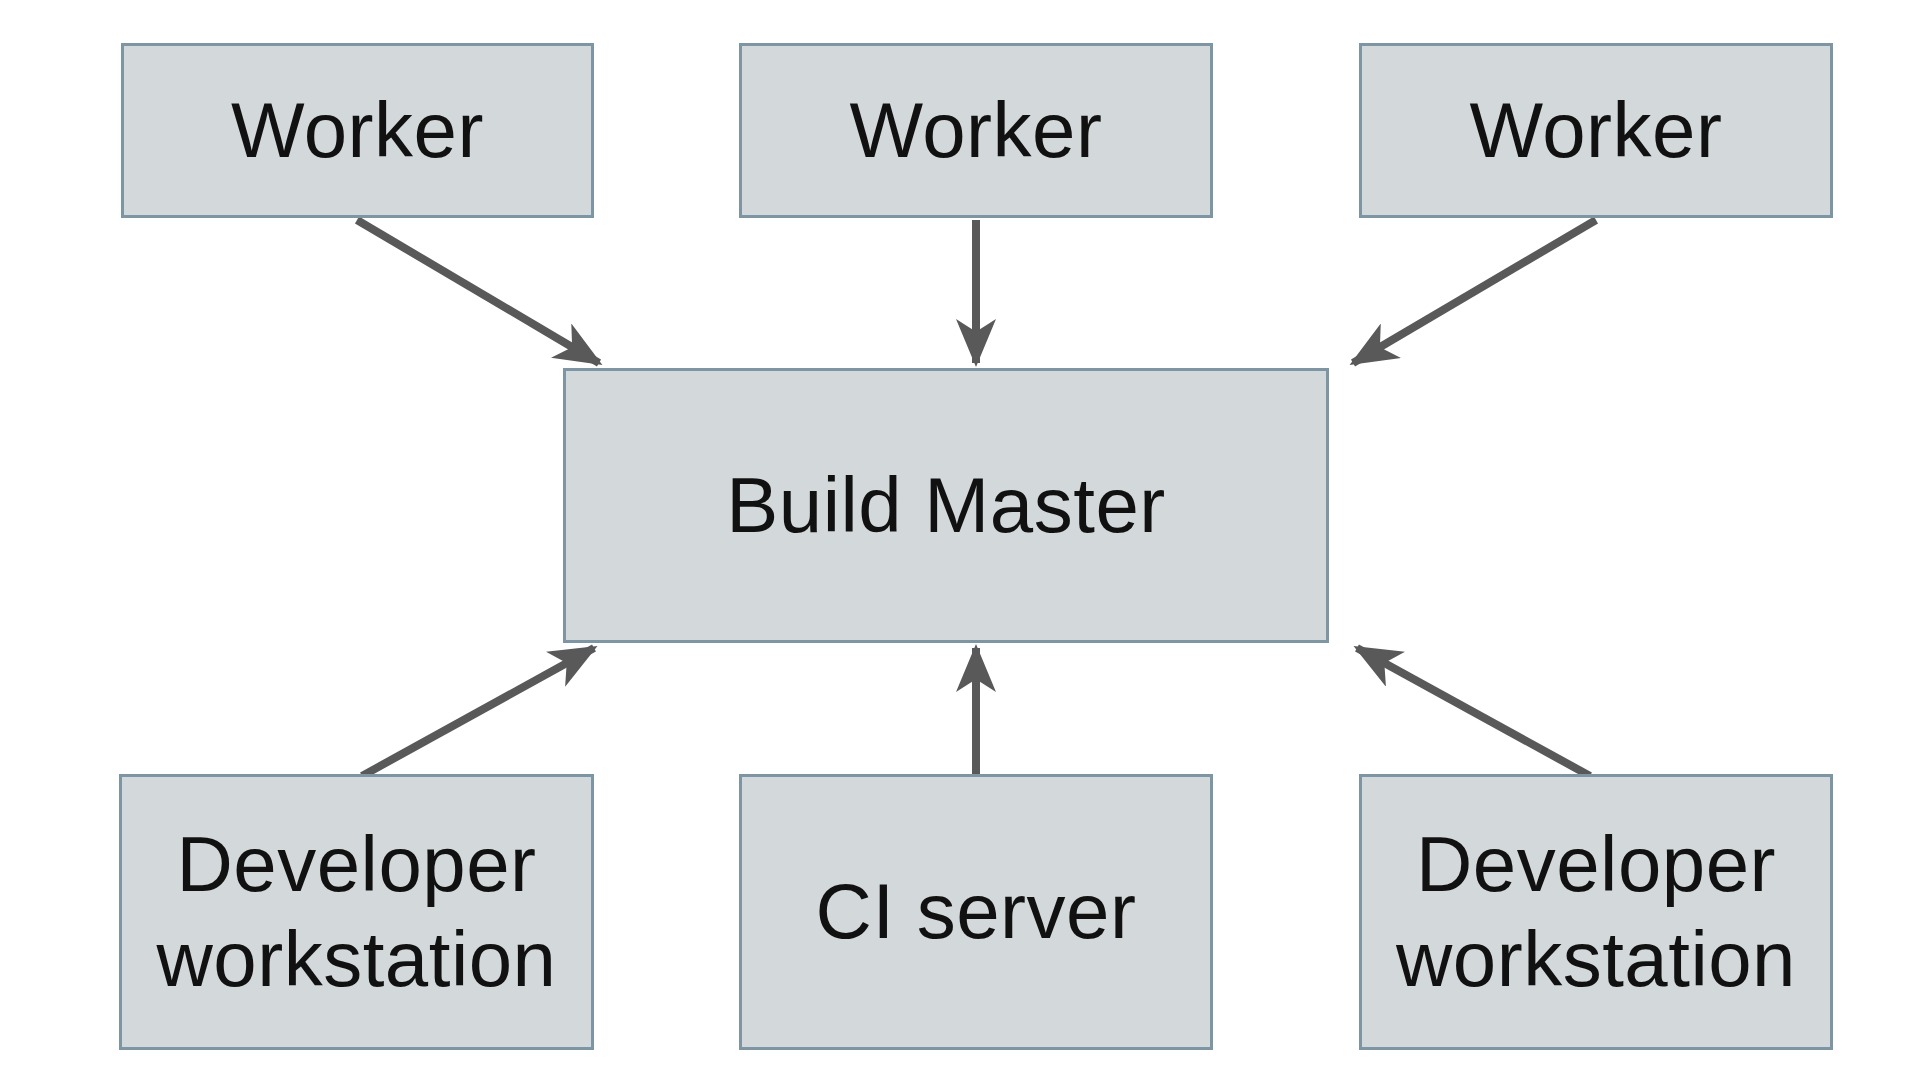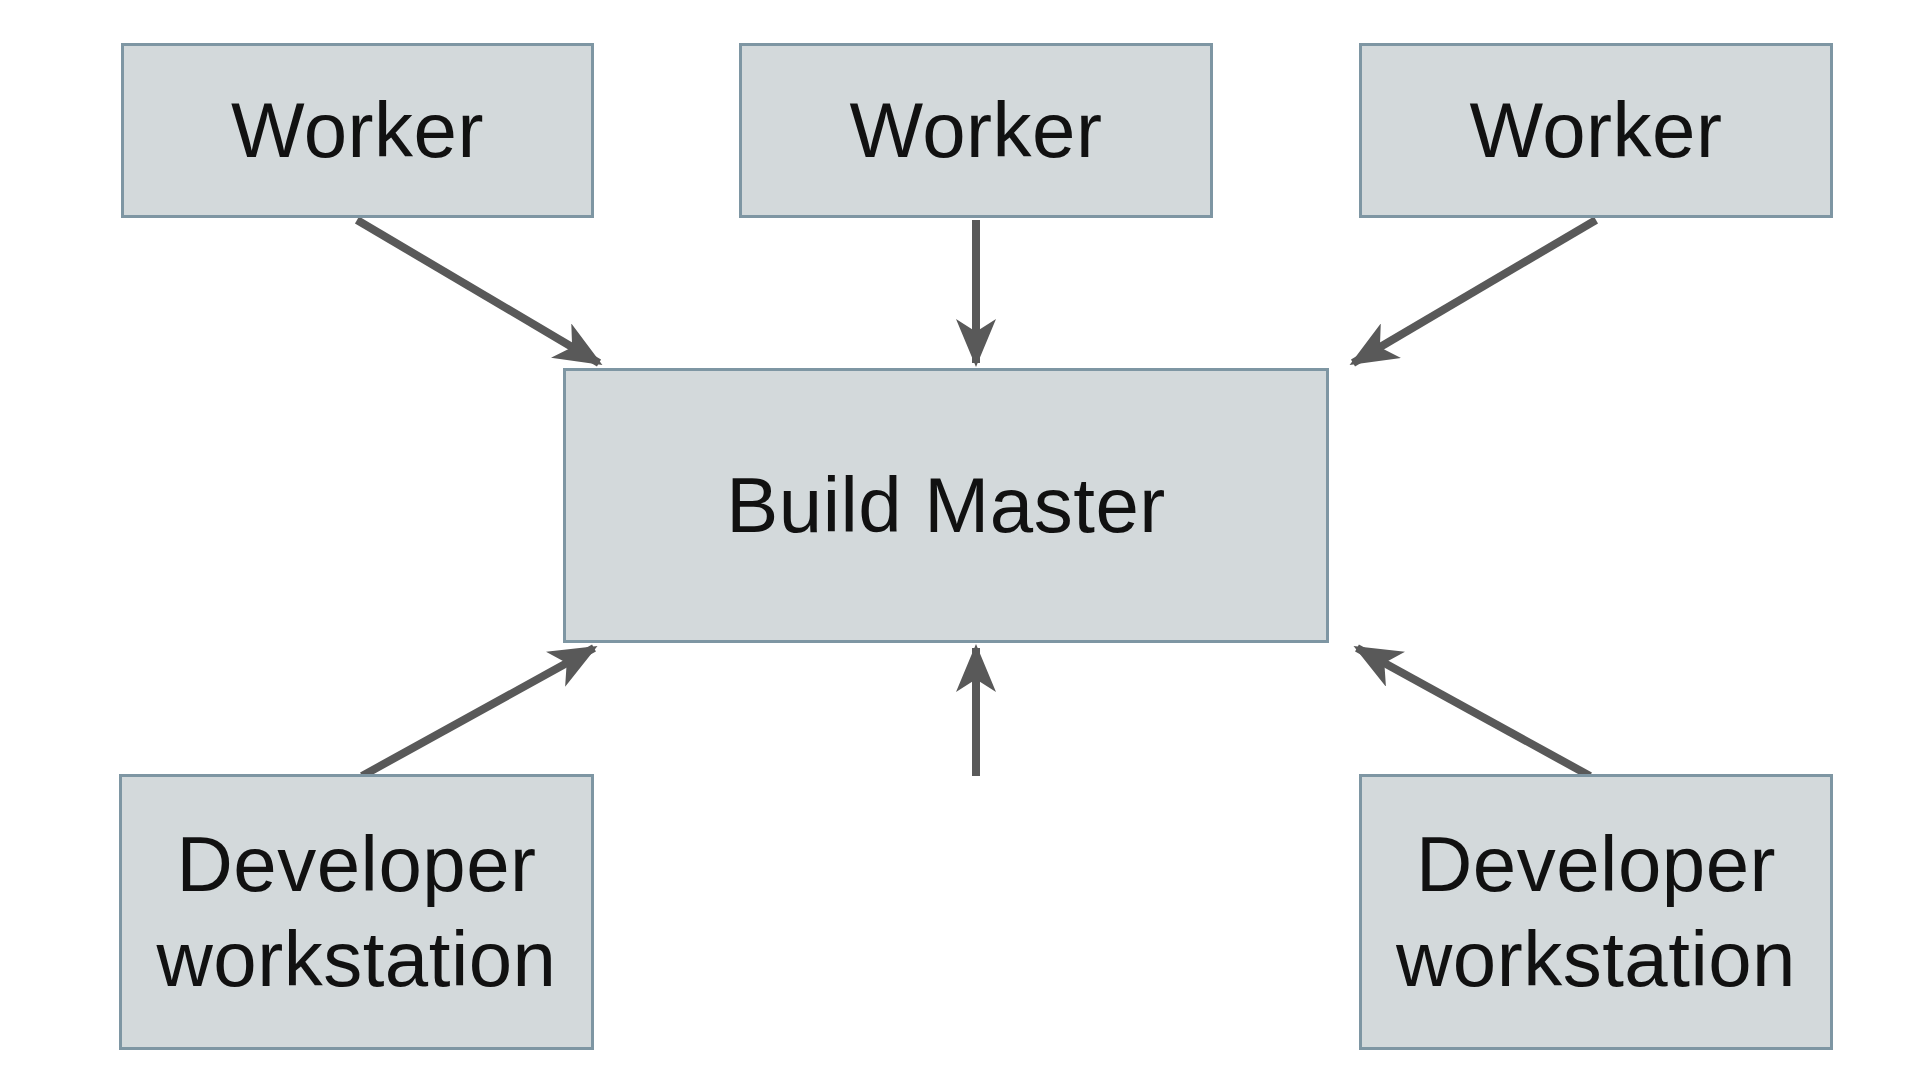--- a/index.html
+++ b/index.html
@@ -92,18 +92,21 @@
   </div>
 
   <div class="node build-master">
     <span>Build Master</span>
   </div>
 
   <div class="node dev-1">
     <span>Developer workstation</span>
   </div>
 
+  <div class="node ci-server">
+    <span>CI server</span>
+  </div>
 
   <div class="node dev-2">
     <span>Developer workstation</span>
   </div>
 
 </div>
 
 </body></html>

